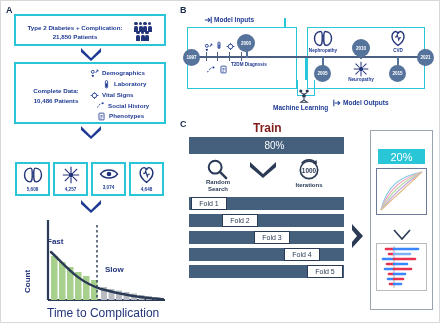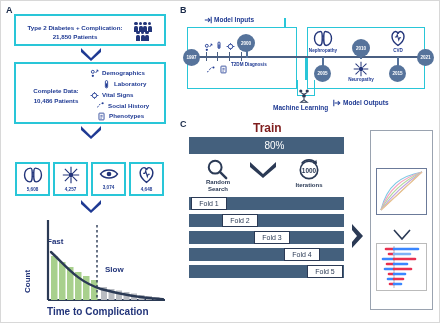--- a/index.html
+++ b/index.html
@@ -40,21 +40,21 @@
     padding-top:1.5px;
   }
   .organcell .num{font-size:4.6px;font-weight:bold;color:#1f3a93;line-height:1;margin-top:.5px;}
 
   
   .chartwrap{position:absolute;}
   .ylab{
     position:absolute;font-size:8px;font-weight:bold;color:#23357a;
     transform:rotate(-90deg);transform-origin:left top;white-space:nowrap;
   }
-  .xlab{position:absolute;font-size:10px;font-weight:bold;color:#23357a;white-space:nowrap;}
+  .xlab{position:absolute;font-size:12px;font-weight:normal;color:#23357a;white-space:nowrap;}
   .fastlab,.slowlab{position:absolute;font-size:8px;font-weight:bold;color:#23357a;}
 
   
   .blabel{font-size:6.5px;font-weight:bold;color:#1f3a93;white-space:nowrap;}
   .bbox{position:absolute;box-sizing:border-box;border:1.5px solid #29c6d8;}
   .tline{position:absolute;background:#4a5f82;}
   .node{
     position:absolute;border-radius:50%;background:#56739b;color:#fff;
     display:flex;align-items:center;justify-content:center;
     font-size:4.6px;font-weight:bold;
@@ -448,20 +448,21 @@
   <div class="foldtag" style="left:306px;top:264px;width:36px;height:13px;">Fold 5</div>
 
   <div class="bigchev" style="left:350px;top:222px;">
     <svg width="14" height="26" viewBox="0 0 14 26">
         <path d="M1 1 L12 13 L1 25 L1 19 L6 13 L1 7 Z" fill="#2b3a55"></path>
       </svg>
   </div>
 
   <div class="testbox" style="left:369px;top:129px;width:63px;height:180px;"></div>
   <div class="testhdr" style="left:369px;top:133px;">Test</div>
+  <div class="testpct" style="left:377px;top:148px;width:47px;height:15px;">20%</div>
 
   <div class="minibox" style="left:375px;top:167px;width:51px;height:47px;">
     <svg width="49" height="45" viewBox="0 0 49 45">
       <line x1="4" y1="41" x2="45" y2="3" stroke="#c9a227" stroke-width="1"></line>
       <path d="M4 41 C10 16, 24 7, 45 3" fill="none" stroke="#7ec8e3" stroke-width="1.2"></path>
       <path d="M4 41 C12 19, 26 9, 45 3" fill="none" stroke="#f4a6c0" stroke-width="1.2"></path>
       <path d="M4 41 C14 22, 28 11, 45 3" fill="none" stroke="#b5d99c" stroke-width="1.2"></path>
       <path d="M4 41 C16 25, 30 13, 45 3" fill="none" stroke="#c0a6e0" stroke-width="1.2"></path>
       <path d="M4 41 C18 28, 32 15, 45 3" fill="none" stroke="#e8c49a" stroke-width="1.2"></path>
     </svg>

